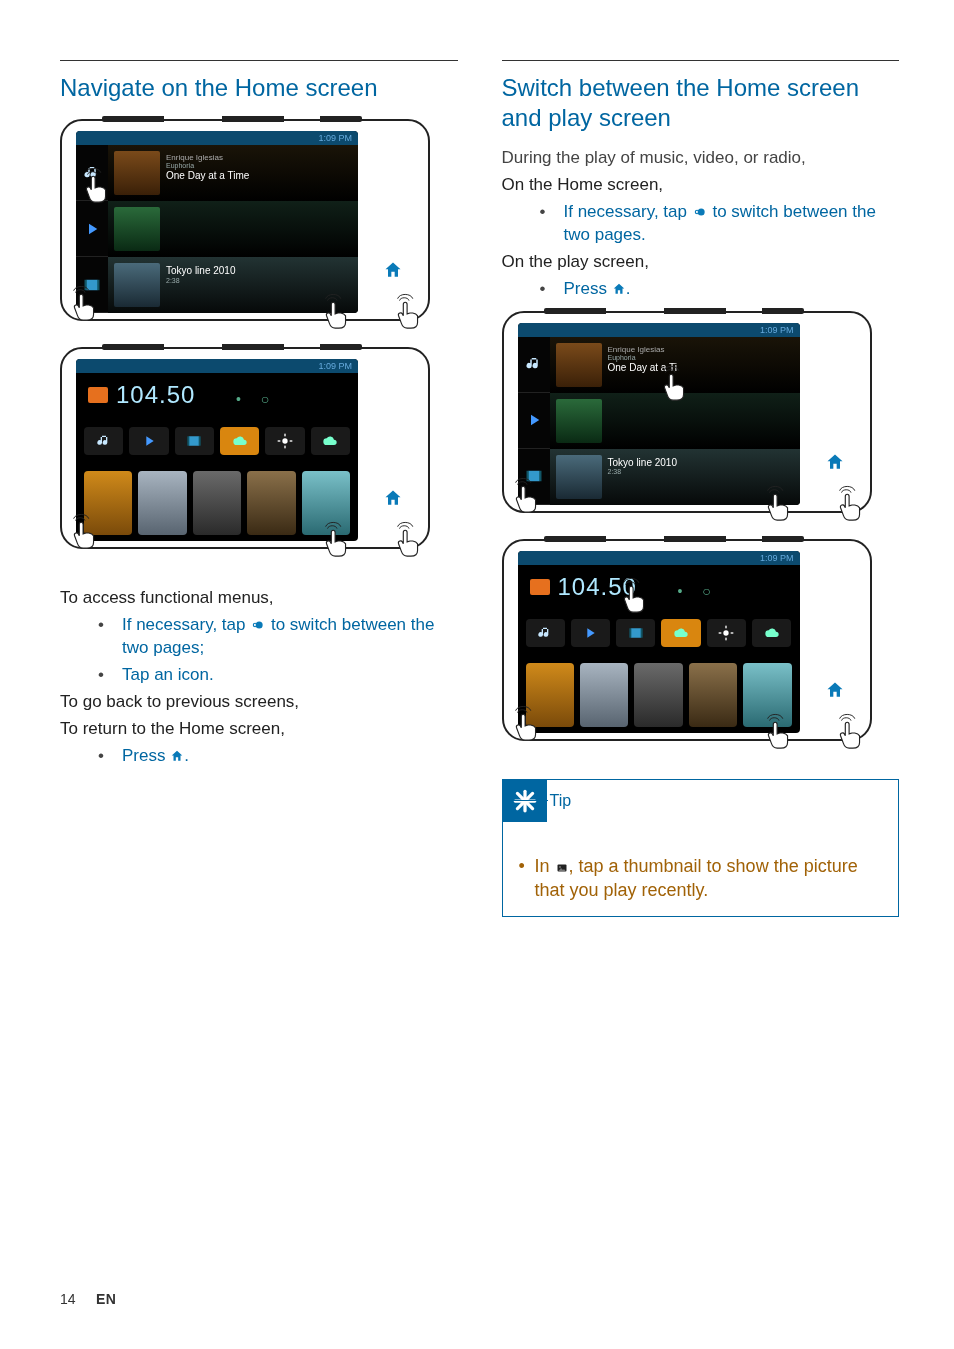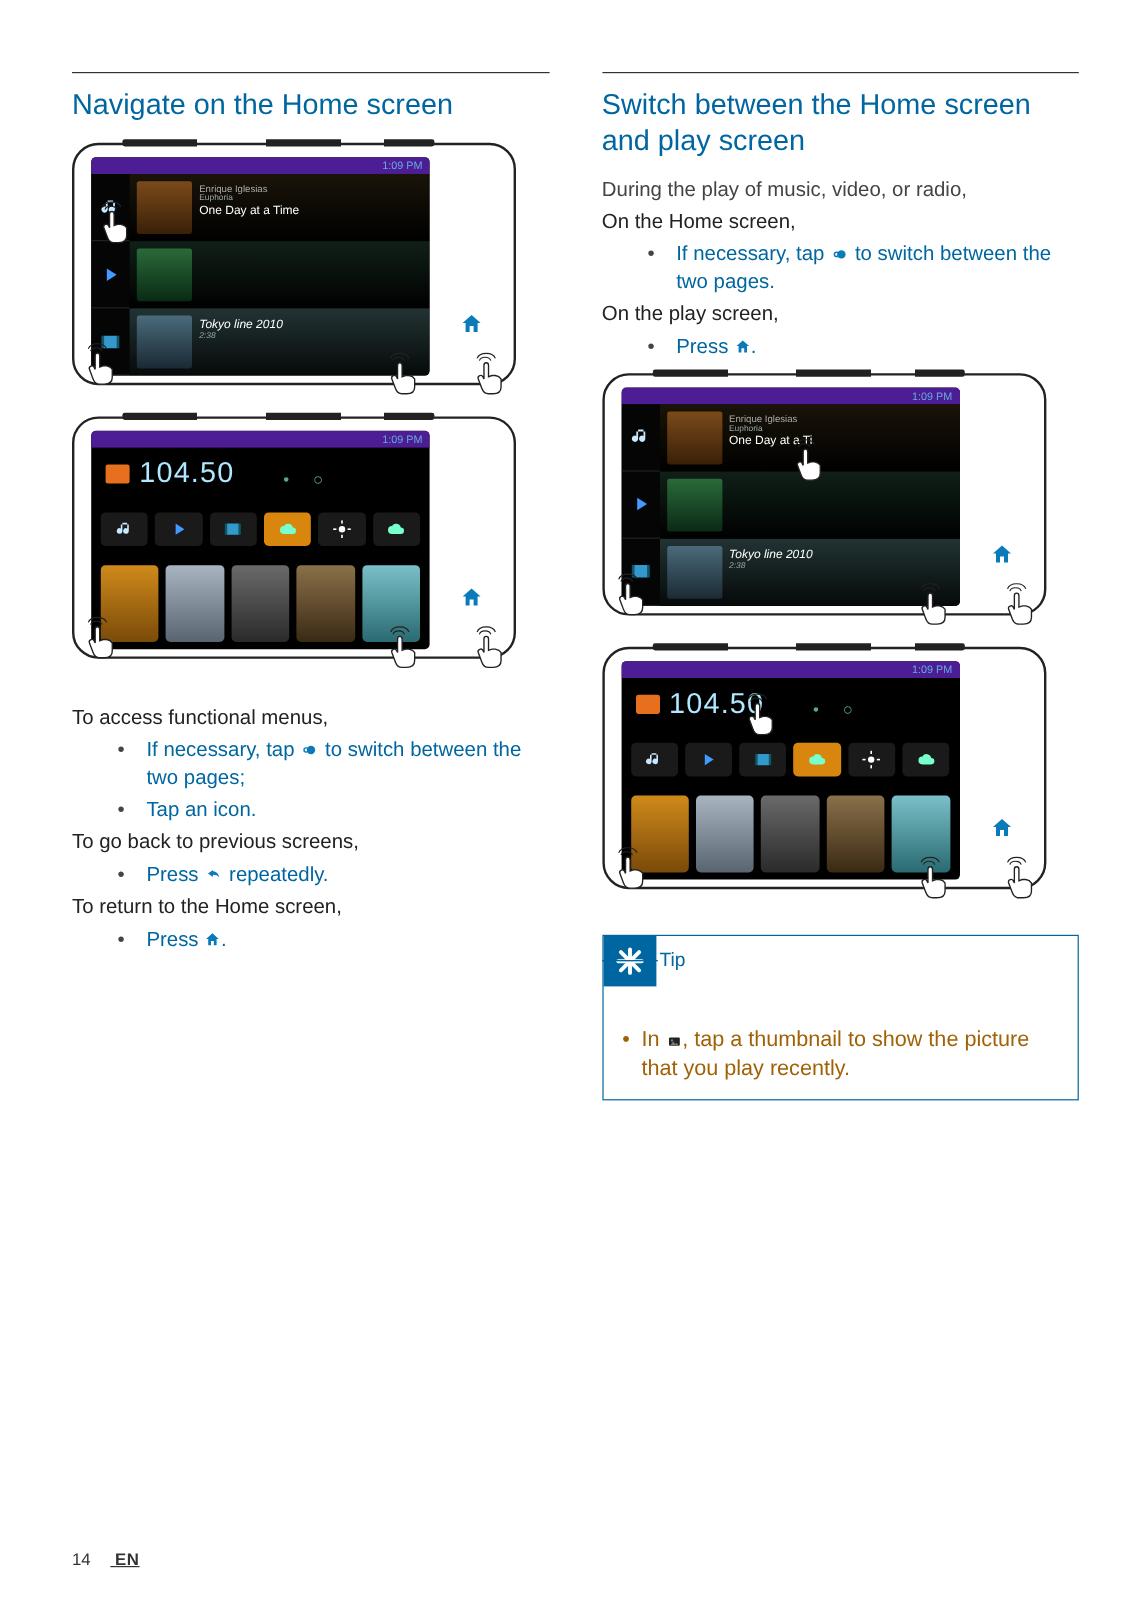--- a/index.html
+++ b/index.html
@@ -23,28 +23,28 @@
   .device .frame { position: absolute; left: 0; top: 2px; width: 370px; height: 202px; border: 2px solid #222; border-radius: 22px; background: #fff; }
   .device .frame::after { 
     content: ""; position: absolute; top: -5px; left: 40px; width: 260px; height: 6px;
     background: linear-gradient(90deg,#222 0 24%, transparent 24% 46%, #222 46% 70%, transparent 70% 84%, #222 84% 100%);
     border-radius: 2px;
   }
   .device .screen { position: absolute; left: 14px; top: 10px; width: 282px; height: 182px; background: #000; border-radius: 4px; overflow: hidden; }
   .device .side-btn { position: absolute; right: 10px; width: 50px; height: 30px; display: flex; align-items: center; justify-content: center; }
   .device .side-home { top: 134px; }
   .device .side-home svg { width: 20px; height: 20px; }
-  .device .screen .status { position: absolute; top: 0; right: 0; left: 0; height: 14px; background: #4c1d95; color: #6ad; font-size: 9px; text-align: right; padding-right: 6px; line-height: 14px; }
+  .device .screen .status { position: absolute; top: 0; right: 0; left: 0; height: 14px; background: #0c4a6e; color: #6ad; font-size: 9px; text-align: right; padding-right: 6px; line-height: 14px; }
   .device .screen .left-tabs { position: absolute; left: 0; top: 14px; width: 32px; bottom: 0; background: #050505; display: flex; flex-direction: column; }
   .device .screen .left-tabs .tab { flex: 1; display: flex; align-items: center; justify-content: center; border-bottom: 1px solid #222; }
   .device .screen .left-tabs .tab svg { width: 18px; height: 18px; }
   .device .screen .panel { position: absolute; left: 32px; top: 14px; right: 0; height: 56px; }
   .device .screen .panel.p1 { background: linear-gradient(#1a1408,#000); }
   .device .screen .panel.p2 { top: 70px; background: linear-gradient(#102018,#000); }
-  .device .screen .panel.p3 { top: 126px; height: 68px; background: linear-gradient(#233,#000); font-style: italic; }
+  .device .screen .panel.p3 { top: 126px; height: 68px; background: linear-gradient(#233,#000); }
   .device .screen .panel .art { position: absolute; left: 6px; top: 6px; width: 46px; height: 44px; border-radius: 2px; }
   .device .screen .panel.p1 .art { background: linear-gradient(#7a4a1a,#3a2008); }
   .device .screen .panel.p2 .art { background: linear-gradient(#2a6a3a,#0a2a14); }
   .device .screen .panel.p3 .art { background: linear-gradient(#4a6a7a,#1a2a34); }
   .device .screen .panel .txt { position: absolute; left: 58px; top: 8px; color: #aaa; font-size: 8px; line-height: 1.15; }
   .device .screen .panel .txt .ttl { color: #fff; font-size: 10px; }
   .device .screen .panel .txt .sub { color: #9aa; font-size: 7px; }
   
   .device .screen.alt .big { position: absolute; left: 40px; top: 22px; color: #b0e8ff; font-size: 24px; letter-spacing: 1px; }
   .device .screen.alt .fmico { position: absolute; left: 12px; top: 28px; width: 20px; height: 16px; background: #e6701e; border-radius: 2px; }
@@ -76,21 +76,21 @@
   .tipbox .badge { width: 44px; height: 42px; position: relative; background: #0066a1; display:flex; align-items:center; justify-content:center; }
   .tipbox .badge::before, .tipbox .badge::after { content:""; position:absolute; left:-1px; width:46px; height:1px; background:#0066a1;}
   .tipbox .badge svg { width: 26px; height: 26px; }
   .tipbox .tiphead .lbl { color: #0066a1; font-size: 16px; }
   .tipbox .tipbody { padding: 8px 14px 14px 14px; }
   .tipbox ul { list-style: none; }
   .tipbox ul li { position: relative; padding-left: 18px; font-size: 18px; color: #a16207; line-height: 1.35; margin-top: 24px; }
   .tipbox ul li::before { content: "•"; position: absolute; left: 2px; }
 
   
-  .footer { position: absolute; left: 60px; bottom: 42px; font-size: 14px; color: #333; text-decoration: underline; }
+  .footer { position: absolute; left: 60px; bottom: 42px; font-size: 14px; color: #333; }
   .footer .pn { display: inline-block; width: 32px; }
   .footer .lang { font-weight: 700; letter-spacing: 0.5px; }
 </style>
 </head>
 <body>
 
 <svg width="0" height="0" style="position:absolute">
   <defs>
     <symbol id="i-home" viewBox="0 0 24 24">
         <path fill="#0a7ab8" d="M12 3l9 8h-3v9h-4v-6h-4v6H6v-9H3z"></path>
@@ -300,27 +300,20 @@
       <p class="para strong">To access functional menus,</p>
       <ul class="bullets">
         <li>
           <span class="accent">If necessary, tap </span><span class="inline-icon"><svg width="16" height="14">
                 <use href="#i-dot"></use>
               </svg></span><span class="accent"> to switch between the two pages;</span>
         </li>
         <li><span class="accent">Tap an icon.</span></li>
       </ul>
       <p class="para strong">To go back to previous screens,</p>
-      <ul class="bullets">
-        <li>
-          <span class="accent">Press </span><span class="inline-icon"><svg width="16" height="14">
-                <use href="#i-back"></use>
-              </svg></span><span class="accent"> repeatedly.</span>
-        </li>
-      </ul>
       <p class="para strong">To return to the Home screen,</p>
       <ul class="bullets">
         <li>
           <span class="accent">Press </span><span class="inline-icon"><svg width="14" height="14">
                 <use href="#i-home"></use>
               </svg></span><span class="accent">.</span>
         </li>
       </ul>
     </div>
 

